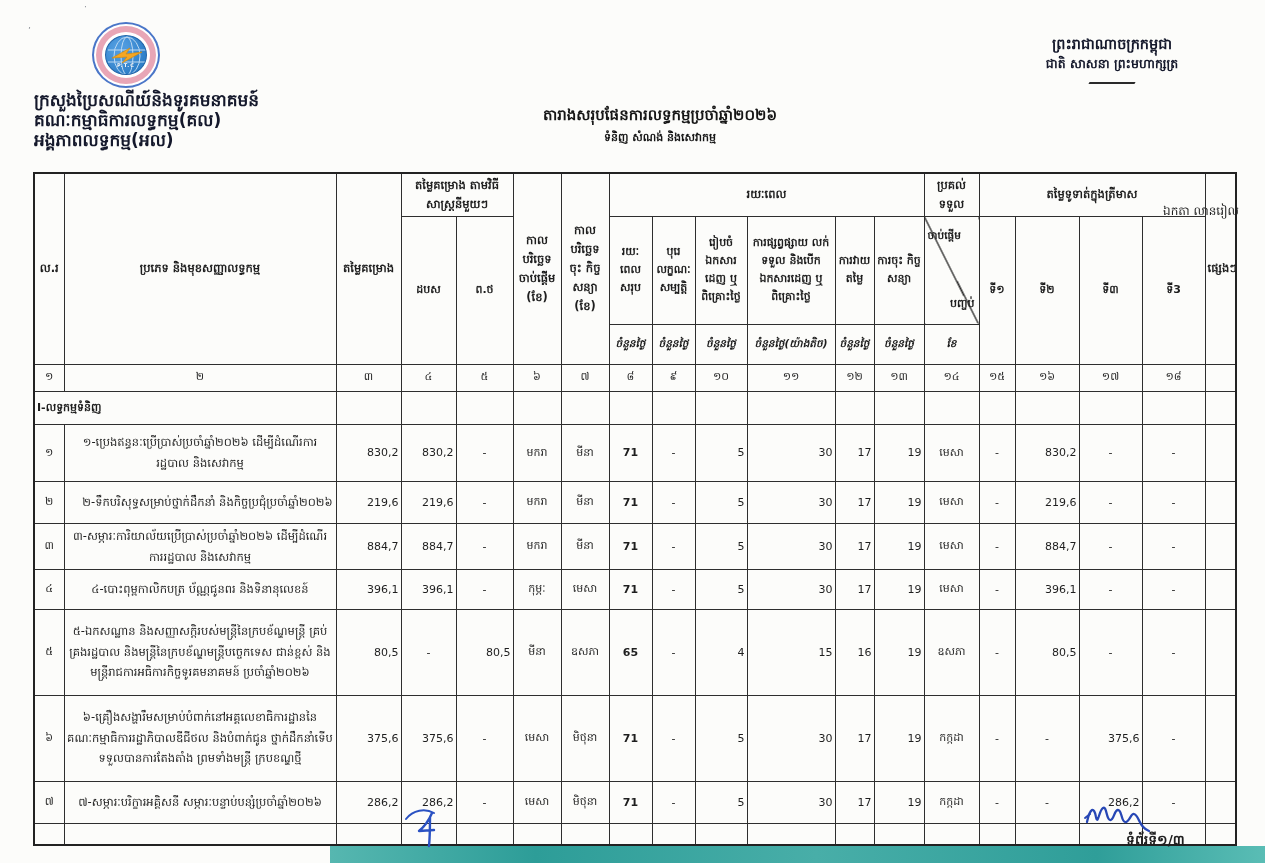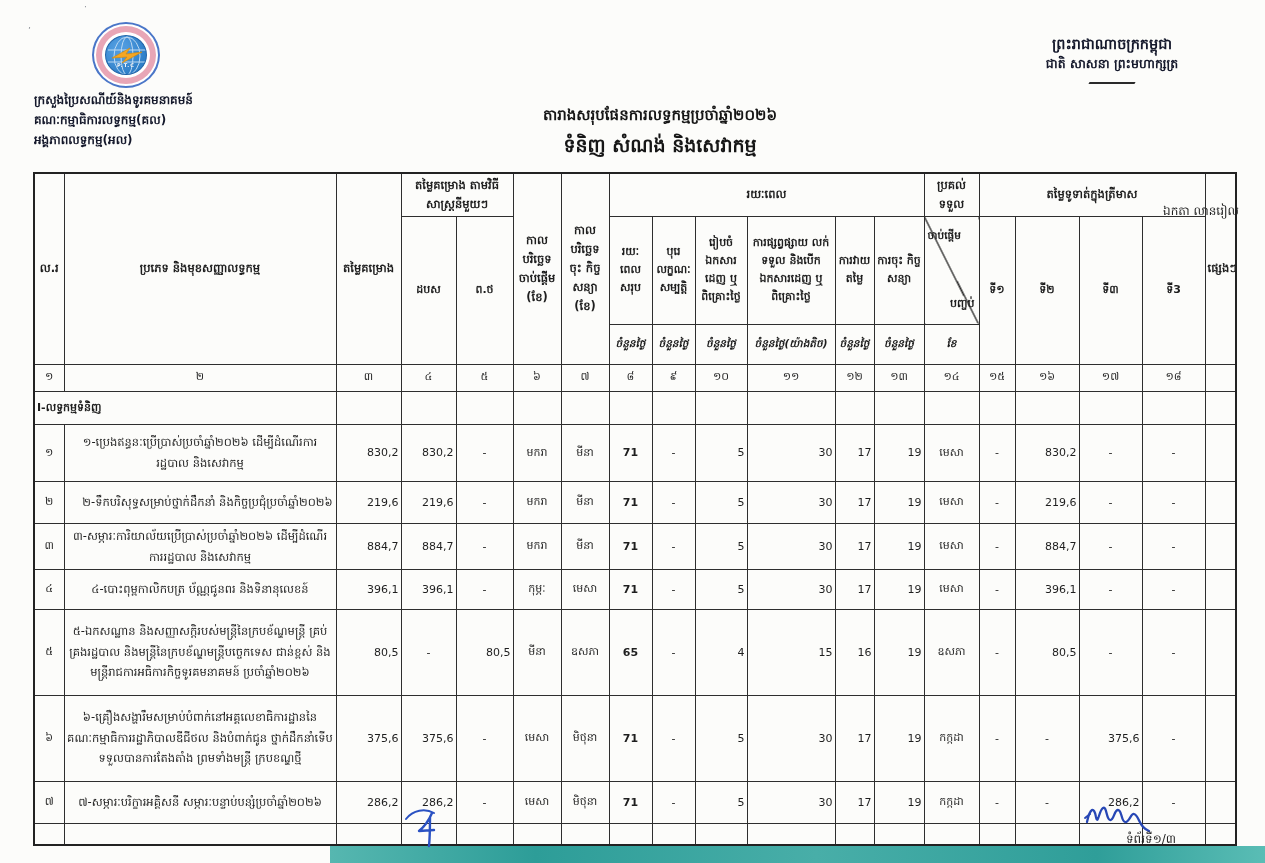--- a/index.html
+++ b/index.html
@@ -3,31 +3,31 @@
 <meta charset="utf-8">
 <style>
   html,body{margin:0;padding:0;}
   body{
     width:1265px;height:863px;position:relative;overflow:hidden;
     background:#fcfcfa;color:#1d1d1d;
     font-family:"DejaVu Sans","Liberation Sans",sans-serif;
   }
   
   .ministry-block{position:absolute;left:34px;top:90px;font-weight:700;
-    font-size:12px;line-height:20px;color:#14182b;}
+    font-size:17px;line-height:20px;color:#14182b;}
   .kingdom-block{position:absolute;right:28px;top:34px;width:250px;
     text-align:center;font-weight:700;color:#14182b;}
   .kingdom-line1{font-size:14.5px;line-height:20px;}
   .kingdom-line2{font-size:12.5px;line-height:19px;}
   .kingdom-divider{width:46px;height:0;border-top:2px solid #2a2a2a;
     margin:9px auto 0;transform:skewX(-30deg);}
   .title-block{position:absolute;left:400px;top:104px;width:520px;
     text-align:center;font-weight:700;color:#161616;}
   .title-line1{font-size:15px;line-height:22px;}
-  .title-line2{font-size:19px;line-height:22px;margin-top:8px;}
+  .title-line2{font-size:11px;line-height:22px;margin-top:1px;}
   .unit-note{position:absolute;right:26px;top:155px;font-size:12px;color:#1c1c1c;margin-top:48px;}
 
   
   .logo{position:absolute;left:92px;top:22px;width:68px;height:66px;}
   .logo .ring-outer{position:absolute;inset:0;border-radius:50%;
     border:2px solid #4a76c8;background:#fff;}
   .logo .ring-pink{position:absolute;inset:4px;border-radius:50%;
     border:6px solid #e8a6b6;background:#fff;}
   .logo .globe{position:absolute;inset:13px;border-radius:50%;
     background:radial-gradient(circle at 35% 35%, #4e9ade 0 20%, #2f80c9 70%);
@@ -57,22 +57,22 @@
   td.section{font-weight:700;font-size:12px;text-align:left;padding-left:5px;}
   td.desc{text-align:center;padding:2px 4px 2px 12px;}
   td.desc .desc-inner{line-height:1.8;font-size:11.5px;overflow:hidden;}
   td.num{text-align:right;padding-right:9px;}
   td.ctr{text-align:center;}
   td.bold{font-weight:700;}
 
   
   .handwritten-4{position:absolute;left:403px;top:804px;z-index:5;}
   .signature{position:absolute;left:1083px;top:798px;z-index:5;}
-  .page-number{position:absolute;left:1126px;top:831px;font-size:12px;
-    color:#1f1f1f;z-index:6;}
+  .page-number{position:absolute;left:1126px;top:831px;font-size:14px;
+    color:#1f1f1f;z-index:6;font-weight:bold;}
   .scan-strip{position:absolute;left:330px;right:0;bottom:0;height:17px;
     background:linear-gradient(90deg,#56b7b0,#2d9d98 22%,#48aea8 52%,#2f9e99 82%,#5abdb5);}
 </style>
 </head>
 <body>
 
 <span class="speck" style="left:84px;top:2px;">·</span>
 <span class="speck" style="left:28px;top:26px;">’</span>
 
 <div class="logo">

